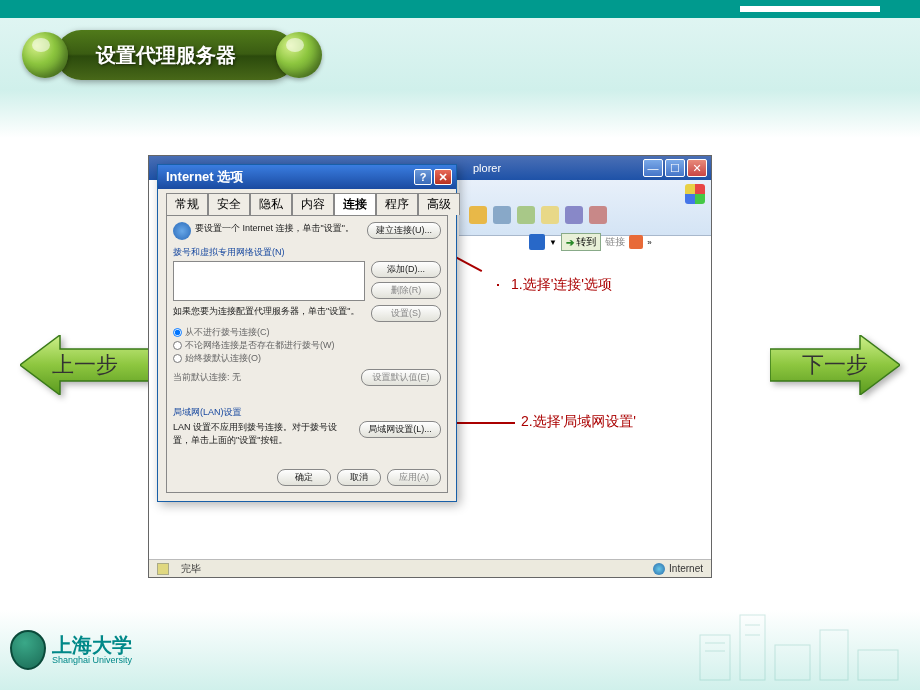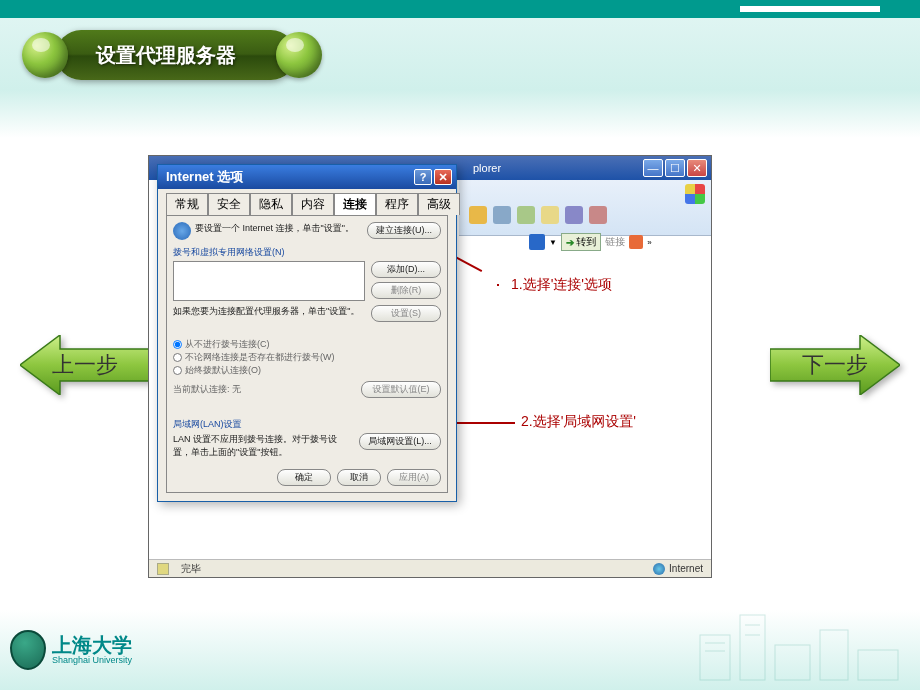--- a/index.html
+++ b/index.html
@@ -290,21 +290,21 @@
         <div class="listbox" style="flex:1"></div>
         <div style="display:flex;flex-direction:column;gap:4px;width:70px">
           <div class="xp-btn">添加(D)...</div>
           <div class="xp-btn disabled">删除(R)</div>
         </div>
       </div>
       <div style="display:flex;gap:6px;align-items:flex-start;margin-top:4px">
         <div style="flex:1">如果您要为连接配置代理服务器，单击"设置"。</div>
         <div class="xp-btn disabled" style="width:70px">设置(S)</div>
       </div>
-      <div class="radio-row" style="margin-top:16px">
+      <div class="radio-row" style="margin-top:4px">
           <input type="radio" checked="" style="">
           <span>从不进行拨号连接(C)</span>
         </div>
       <div class="radio-row">
           <input type="radio" style="">
           <span>不论网络连接是否存在都进行拨号(W)</span>
         </div>
       <div class="radio-row">
           <input type="radio" style="">
           <span>始终拨默认连接(O)</span>

